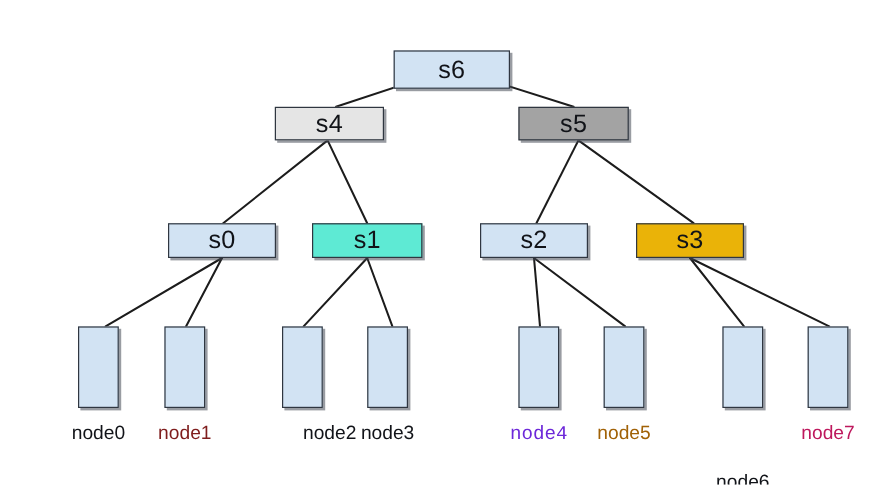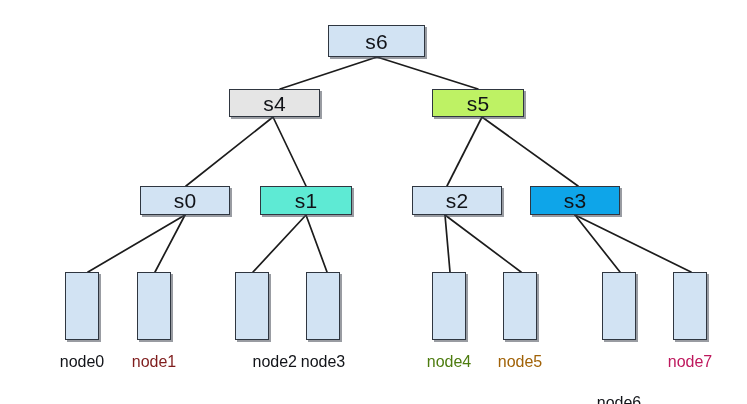--- a/index.html
+++ b/index.html
@@ -80,51 +80,51 @@
       <line x1="185" y1="215" x2="155" y2="272" stroke="#1c1c1c" stroke-width="1.7" stroke-linecap="round"></line>
       <line x1="306" y1="215" x2="253" y2="272" stroke="#1c1c1c" stroke-width="1.7" stroke-linecap="round"></line>
       <line x1="306" y1="215" x2="327" y2="272" stroke="#1c1c1c" stroke-width="1.7" stroke-linecap="round"></line>
       <line x1="445" y1="215" x2="450" y2="272" stroke="#1c1c1c" stroke-width="1.7" stroke-linecap="round"></line>
       <line x1="445" y1="215" x2="521" y2="272" stroke="#1c1c1c" stroke-width="1.7" stroke-linecap="round"></line>
       <line x1="575" y1="215" x2="620" y2="272" stroke="#1c1c1c" stroke-width="1.7" stroke-linecap="round"></line>
       <line x1="575" y1="215" x2="691" y2="272" stroke="#1c1c1c" stroke-width="1.7" stroke-linecap="round"></line>
     </svg>
 
   <div id="node-layer">
-      <div class="node-box" style="left: 328px; top: 25px; width: 97px; height: 32px; background: rgb(210, 227, 243); border-color: rgb(47, 54, 64);">
+      <div class="node-box" style="left: 328px; top: 42px; width: 97px; height: 32px; background: rgb(210, 227, 243); border-color: rgb(47, 54, 64);">
         <span class="node-label" style="color: rgb(17, 19, 24);">s6</span>
       </div>
       <div class="node-box" style="left: 229px; top: 89px; width: 91px; height: 28px; background: #e5e5e5; border-color: rgb(47, 54, 64);">
         <span class="node-label" style="color: rgb(17, 19, 24);">s4</span>
       </div>
-      <div class="node-box" style="left: 432px; top: 89px; width: 92px; height: 28px; background: #bef264; border-color: rgb(47, 54, 64);">
+      <div class="node-box" style="left: 432px; top: 89px; width: 92px; height: 28px; background: #a3a3a3; border-color: rgb(47, 54, 64);">
         <span class="node-label" style="color: rgb(17, 19, 24);">s5</span>
       </div>
       <div class="node-box" style="left: 140px; top: 186px; width: 90px; height: 29px; background: rgb(210, 227, 243); border-color: rgb(47, 54, 64);">
         <span class="node-label" style="color: rgb(17, 19, 24);">s0</span>
       </div>
       <div class="node-box" style="left: 260px; top: 186px; width: 92px; height: 29px; background: #5eead4; border-color: rgb(47, 54, 64);">
         <span class="node-label" style="color: rgb(17, 19, 24);">s1</span>
       </div>
-      <div class="node-box" style="left: 412px; top: 186px; width: 90px; height: 29px; background: rgb(210, 227, 243); border-color: rgb(47, 54, 64);">
+      <div class="node-box" style="left: 400px; top: 186px; width: 90px; height: 29px; background: rgb(210, 227, 243); border-color: rgb(47, 54, 64);">
         <span class="node-label" style="color: rgb(17, 19, 24);">s2</span>
       </div>
-      <div class="node-box" style="left: 530px; top: 186px; width: 90px; height: 29px; background: #0ea5e9; border-color: rgb(47, 54, 64);">
+      <div class="node-box" style="left: 530px; top: 186px; width: 90px; height: 29px; background: #eab308; border-color: rgb(47, 54, 64);">
         <span class="node-label" style="color: rgb(17, 19, 24);">s3</span>
       </div>
       <div class="leaf-box" style="left: 65px; top: 272px; width: 34px; height: 68px; background: rgb(210, 227, 243); border-color: rgb(47, 54, 64);"></div>
       <div class="leaf-caption" style="left: 37px; top: 354px; width: 90px; color: rgb(17, 19, 24); text-align: center;">node0</div>
       <div class="leaf-box" style="left: 137px; top: 272px; width: 34px; height: 68px; background: rgb(210, 227, 243); border-color: rgb(47, 54, 64);"></div>
       <div class="leaf-caption" style="left: 109px; top: 354px; width: 90px; color: #7f1d1d;">node1</div>
       <div class="leaf-box" style="left: 235px; top: 272px; width: 34px; height: 68px; background: rgb(210, 227, 243); border-color: rgb(47, 54, 64);"></div>
       <div class="leaf-caption" style="left: 207px; top: 354px; width: 90px; color: rgb(17, 19, 24); text-align: right;">node2</div>
       <div class="leaf-box" style="left: 306px; top: 272px; width: 34px; height: 68px; background: rgb(210, 227, 243); border-color: rgb(47, 54, 64);"></div>
       <div class="leaf-caption" style="left: 278px; top: 354px; width: 90px; color: rgb(17, 19, 24);">node3</div>
       <div class="leaf-box" style="left: 432px; top: 272px; width: 34px; height: 68px; background: rgb(210, 227, 243); border-color: rgb(47, 54, 64);"></div>
-      <div class="leaf-caption" style="left: 404px; top: 354px; width: 90px; color: #4d7c0f;">node4</div>
+      <div class="leaf-caption" style="left: 404px; top: 354px; width: 90px; color: #6d28d9; font-family: Liberation Mono, monospace;">node4</div>
       <div class="leaf-box" style="left: 503px; top: 272px; width: 34px; height: 68px; background: rgb(210, 227, 243); border-color: rgb(47, 54, 64);"></div>
       <div class="leaf-caption" style="left: 475px; top: 354px; width: 90px; color: #a16207;">node5</div>
       <div class="leaf-box" style="left: 602px; top: 272px; width: 34px; height: 68px; background: rgb(210, 227, 243); border-color: rgb(47, 54, 64);"></div>
       <div class="leaf-caption" style="left: 574px; top: 354px; width: 90px; color: rgb(17, 19, 24); margin-top: 41px;">node6</div>
       <div class="leaf-box" style="left: 673px; top: 272px; width: 34px; height: 68px; background: rgb(210, 227, 243); border-color: rgb(47, 54, 64);"></div>
       <div class="leaf-caption" style="left: 645px; top: 354px; width: 90px; color: #be185d;">node7</div>
     </div>
 
 </div>
 

